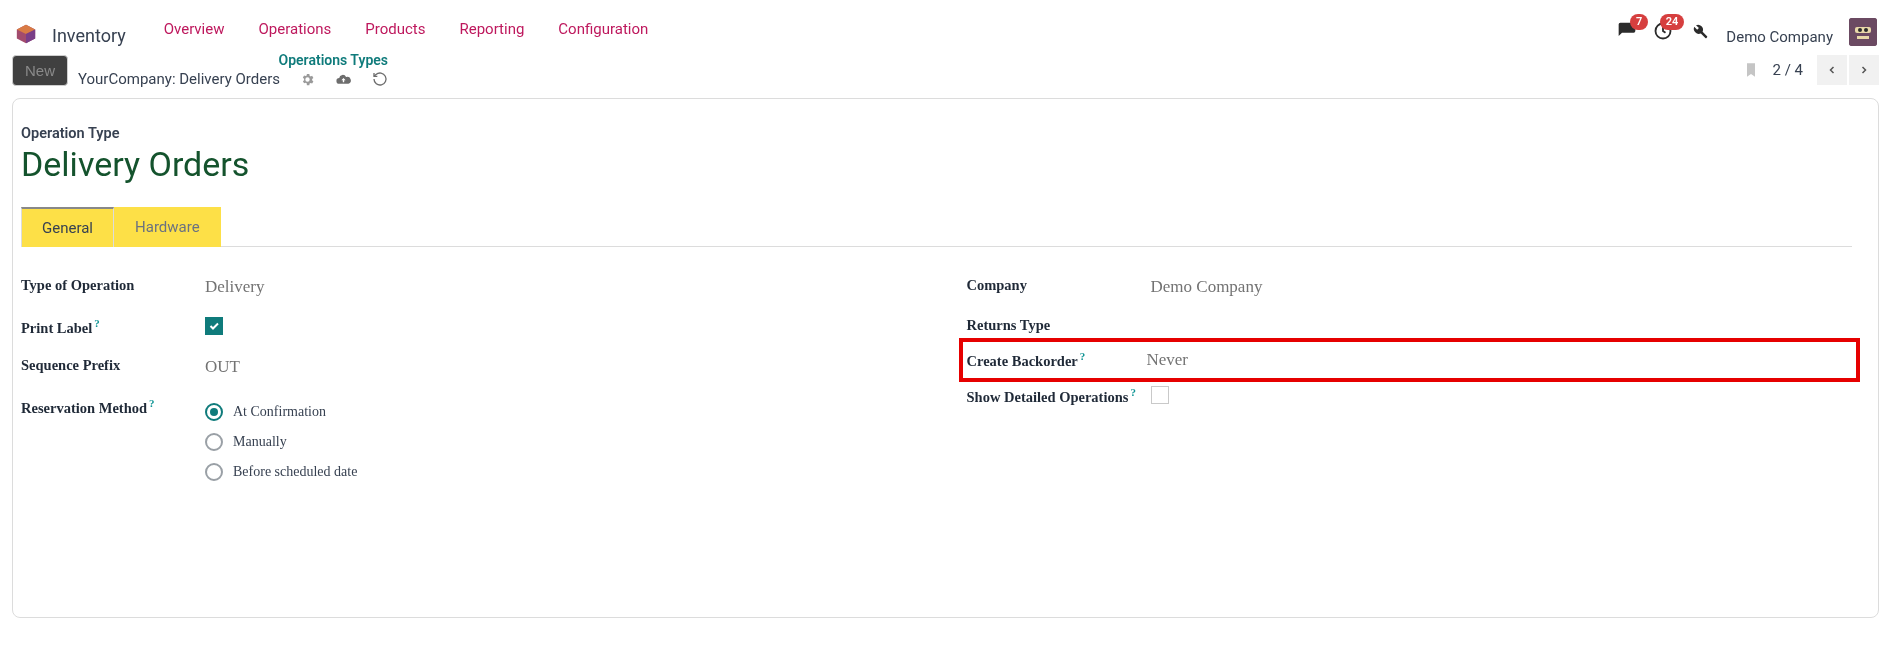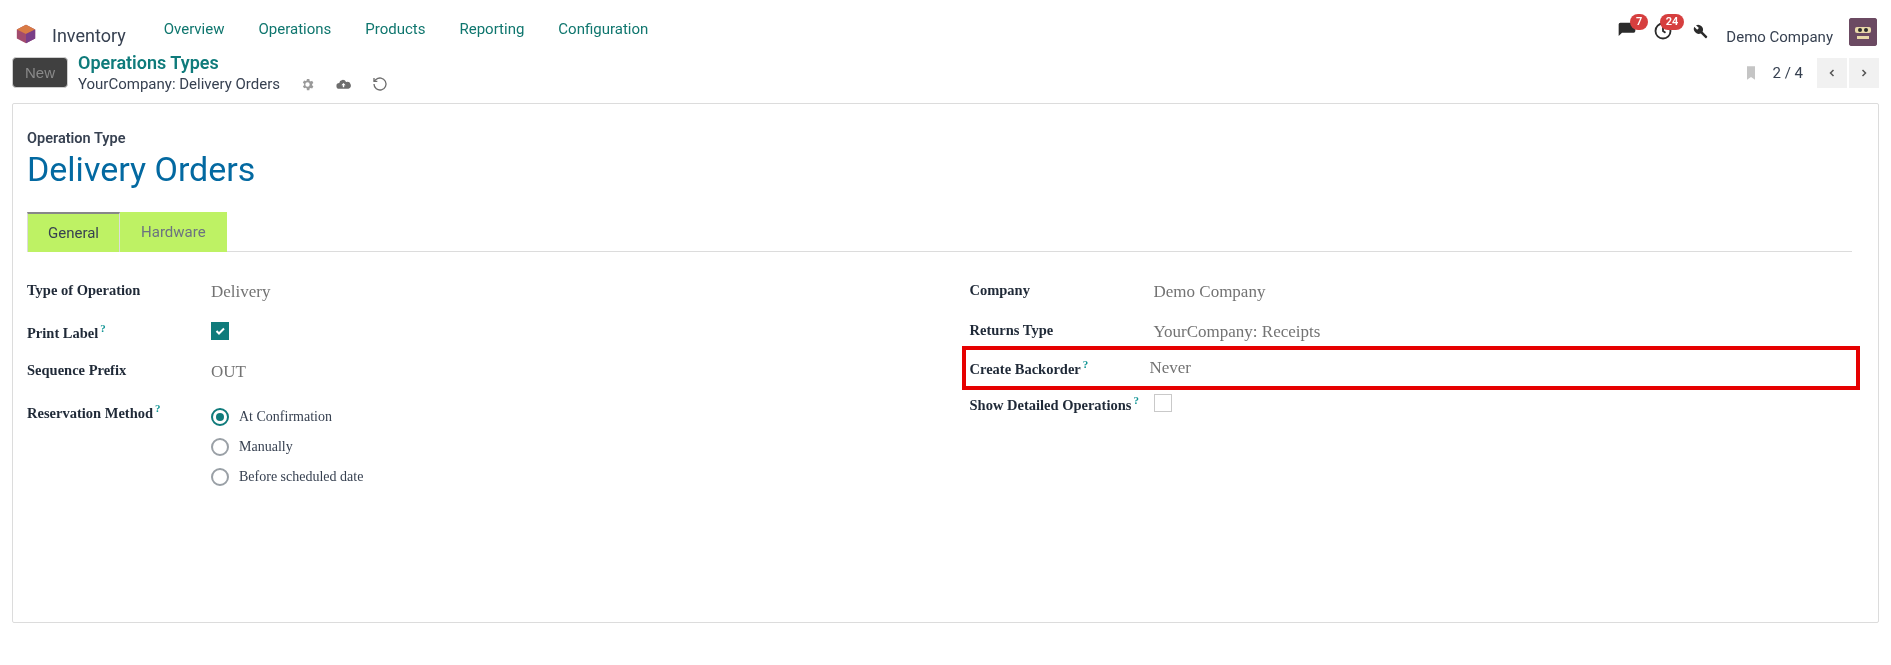--- a/index.html
+++ b/index.html
@@ -23,21 +23,21 @@
   display: inline-flex; align-items: center; justify-content: center;
   margin-right: 8px;
 }
 .app-name {
   font-size: 18px;
   color: #374151;
   margin-right: 18px;
 }
 .menu-item {
   padding: 8px 14px;
-  color: #0f766e;
+  color: #be185d;
   font-size: 15px;
   cursor: pointer;
 }
 .spacer { flex: 1; }
 .icon-btn {
   display: inline-flex; align-items: center; justify-content: center;
   width: 30px; height: 30px; position: relative;
   cursor: pointer;
   color: #374151;
 }
@@ -77,75 +77,76 @@
   color: #8a8a8a;
   background: #404040;
   padding: 6px 12px;
   border-radius: 4px;
   font-size: 15px;
   cursor: pointer;
 }
 .crumb-block { display: flex; flex-direction: column; gap: 2px; }
 .crumb-link {
   color: #0f7b7b;
-  font-size: 18px;
+  font-size: 14px;
   font-weight: 600;
   cursor: pointer;
+  text-align: right;
 }
 .crumb-title-row { display: flex; align-items: center; gap: 20px; }
 .crumb-title { font-size: 15px; color: #374151; }
 .small-icon { color: #888; cursor: pointer; display: inline-flex; align-items:center; }
 .crumb-right { margin-left: auto; display: flex; align-items: center; gap: 14px; }
 .ribbon-icon { color: #b6b6b6; }
 .pager-text { font-size: 15px; color: #374151; }
 .pager-btns { display: flex; gap: 2px; }
 .pager-btn {
   width: 30px; height: 30px;
   background: #f1f1f1;
   display: inline-flex; align-items: center; justify-content: center;
   cursor: pointer;
   color: #444;
 }
 
 .sheet-wrap { padding: 0 12px; }
 .sheet {
   border: 1px solid #dcdcdc;
-  border-radius: 2px;
-  padding: 26px 26px 40px 14px;
+  border-radius: 8px;
+  padding: 26px 26px 40px 8px;
   min-height: 520px;
   background: #fff;
 }
 .field-label-top {
   font-size: 14.5px;
   font-weight: 600;
   color: #374151;
   margin-bottom: 2px;
 }
 .record-title {
   font-size: 34px;
-  color: #0369a1;
+  color: #14532d;
   margin-bottom: 22px;
   font-weight: 400;
 }
 
 .tabs {
   display: flex;
   border-bottom: 1px solid #dcdcdc;
   margin-bottom: 20px;
 }
 .tab {
   padding: 10px 20px;
   font-size: 15px;
   color: #6b7280;
   cursor: pointer;
   border: 1px solid transparent;
   border-bottom: none;
   position: relative;
   top: 1px;
-  background: #bef264;
+  background: #fde047;
 }
 .tab.active {
   color: #374151;
   border-color: #dcdcdc #dcdcdc #fff #dcdcdc;
   border-top: 2px solid #888;
 }
 
 .form-grid {
   display: grid;
   grid-template-columns: 1fr 1fr;
@@ -359,21 +360,20 @@
         </div>
       </div>
 
       <div class="fcol">
         <div class="frow">
           <span class="fl">Company</span>
           <span class="fv">Demo Company</span>
         </div>
         <div class="frow">
           <span class="fl">Returns Type</span>
-          <span class="fv">YourCompany: Receipts</span>
         </div>
         <div class="highlight-box">
           <div class="highlight-row">
             <span class="fl">
               <span>Create Backorder</span><span class="help">?</span>
             </span>
             <span class="fv">Never</span>
           </div>
         </div>
         <div class="frow">

